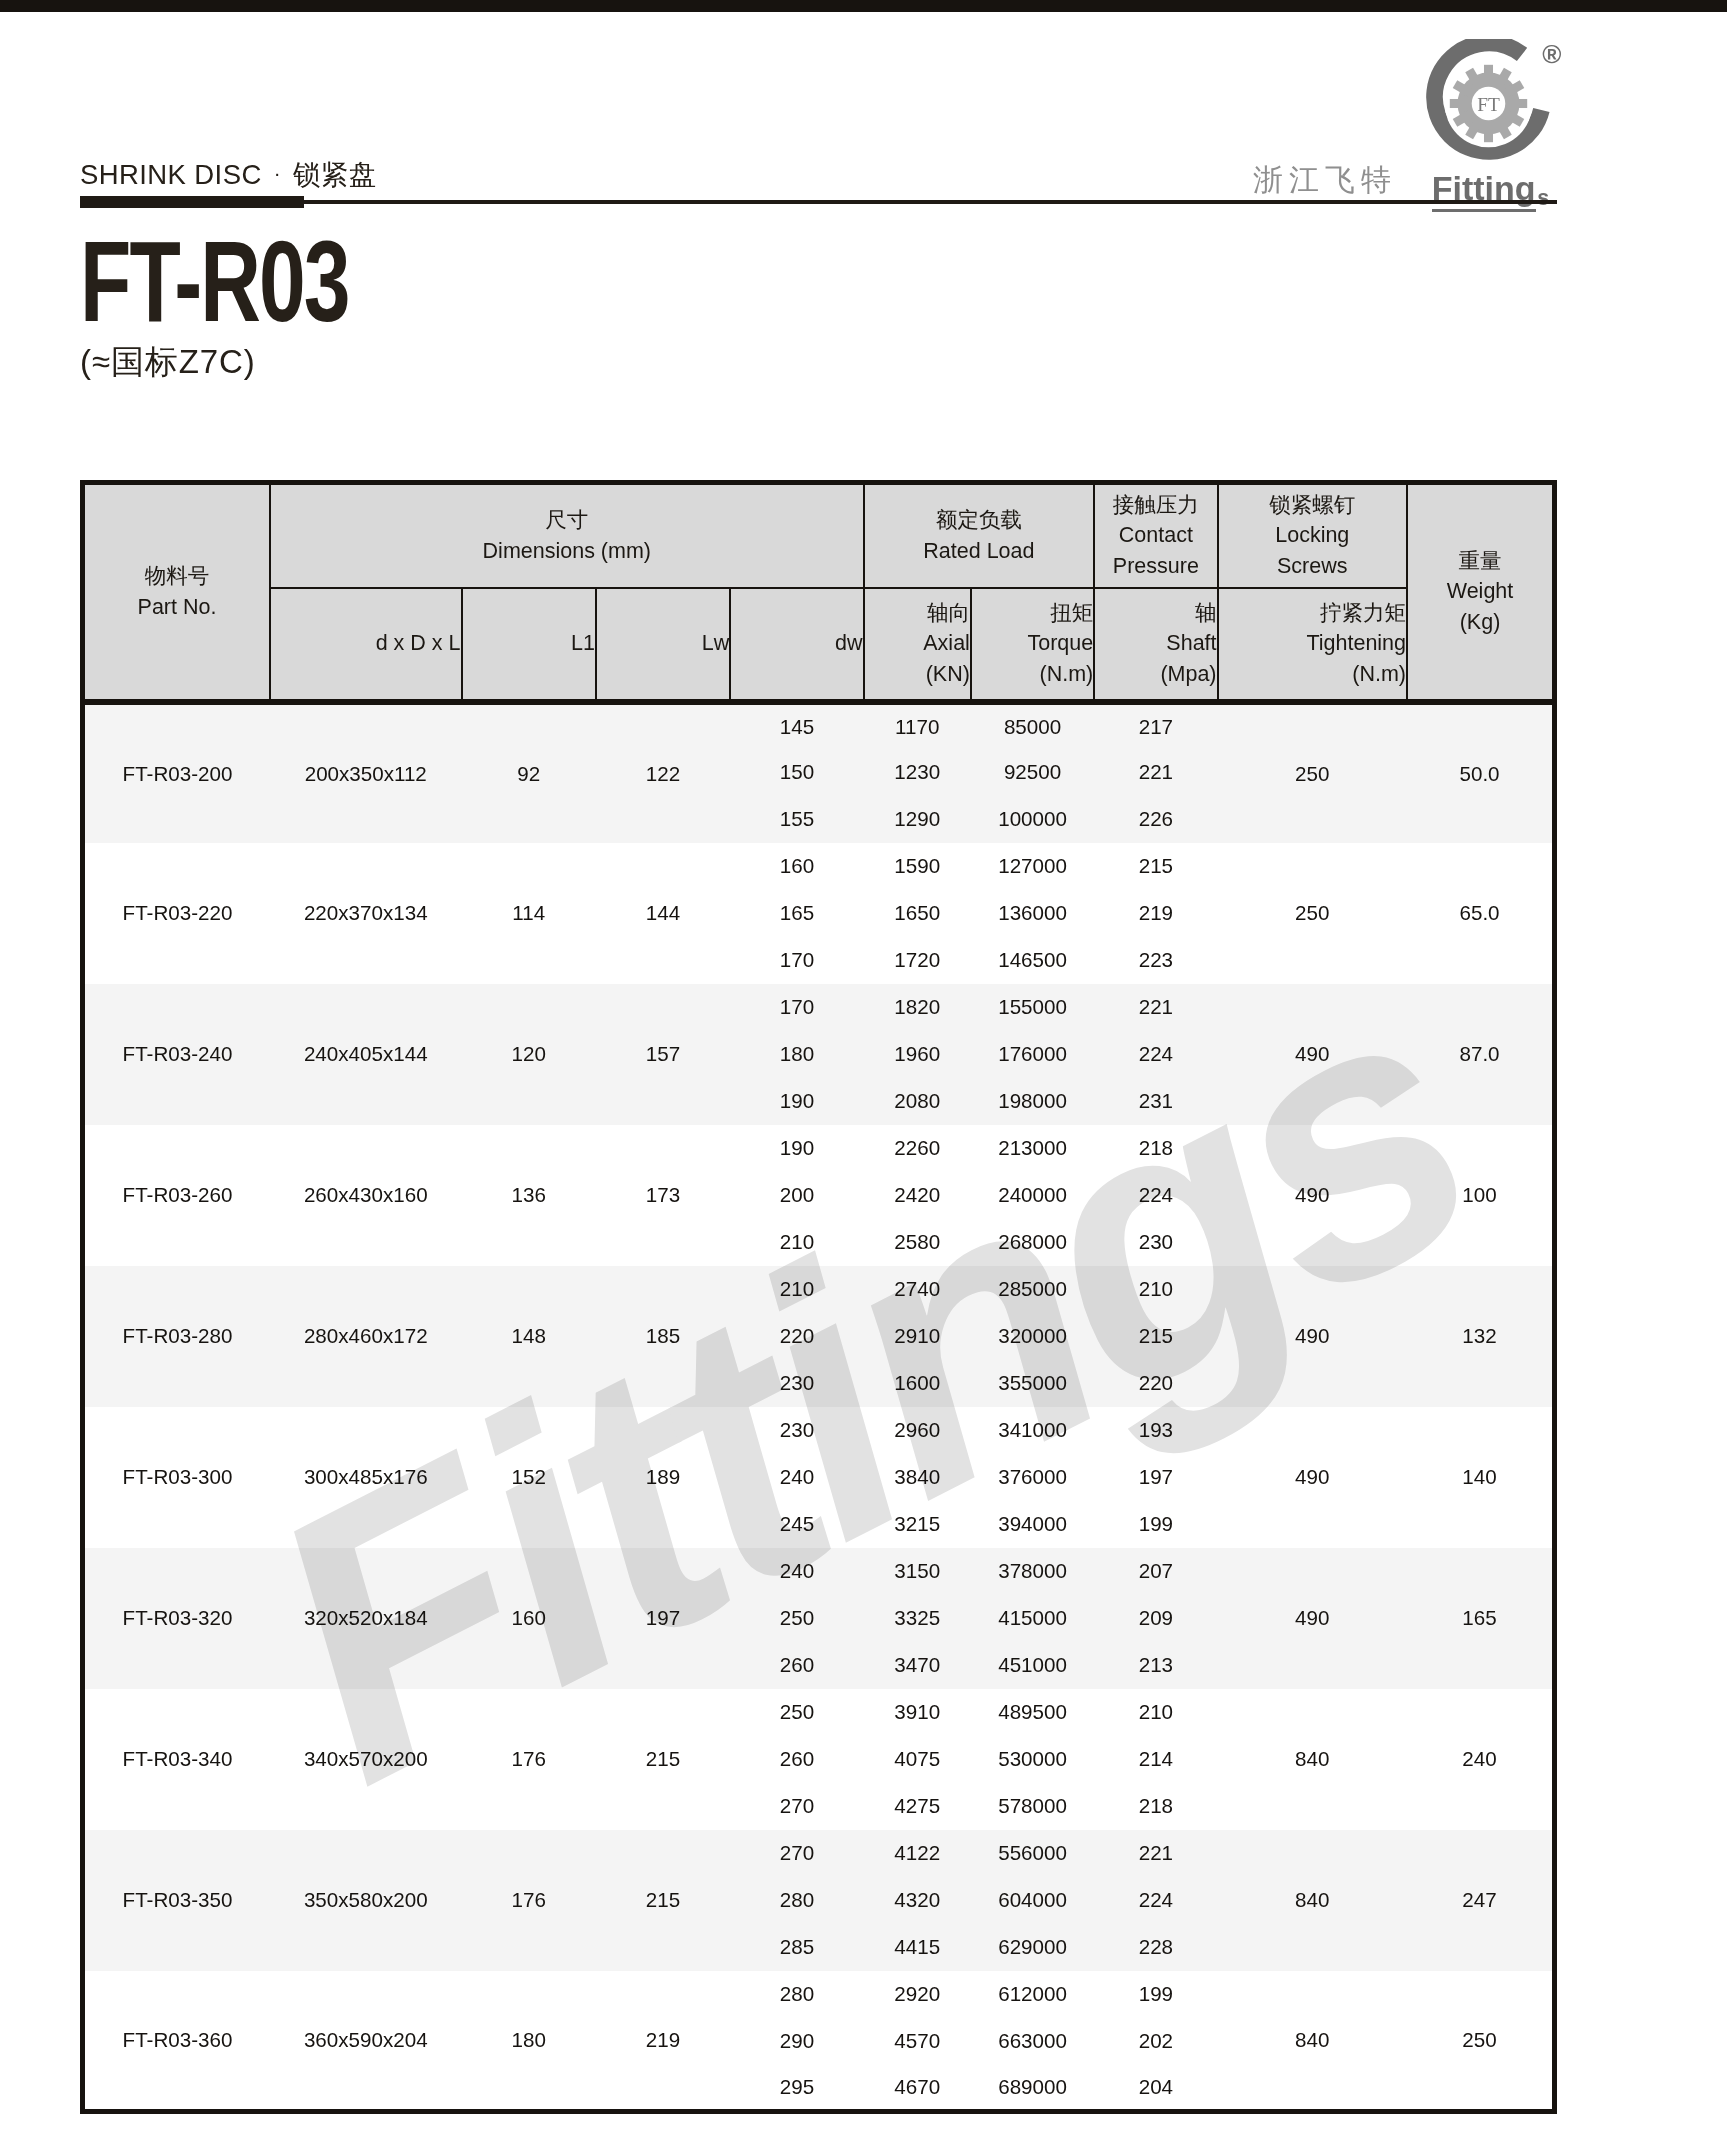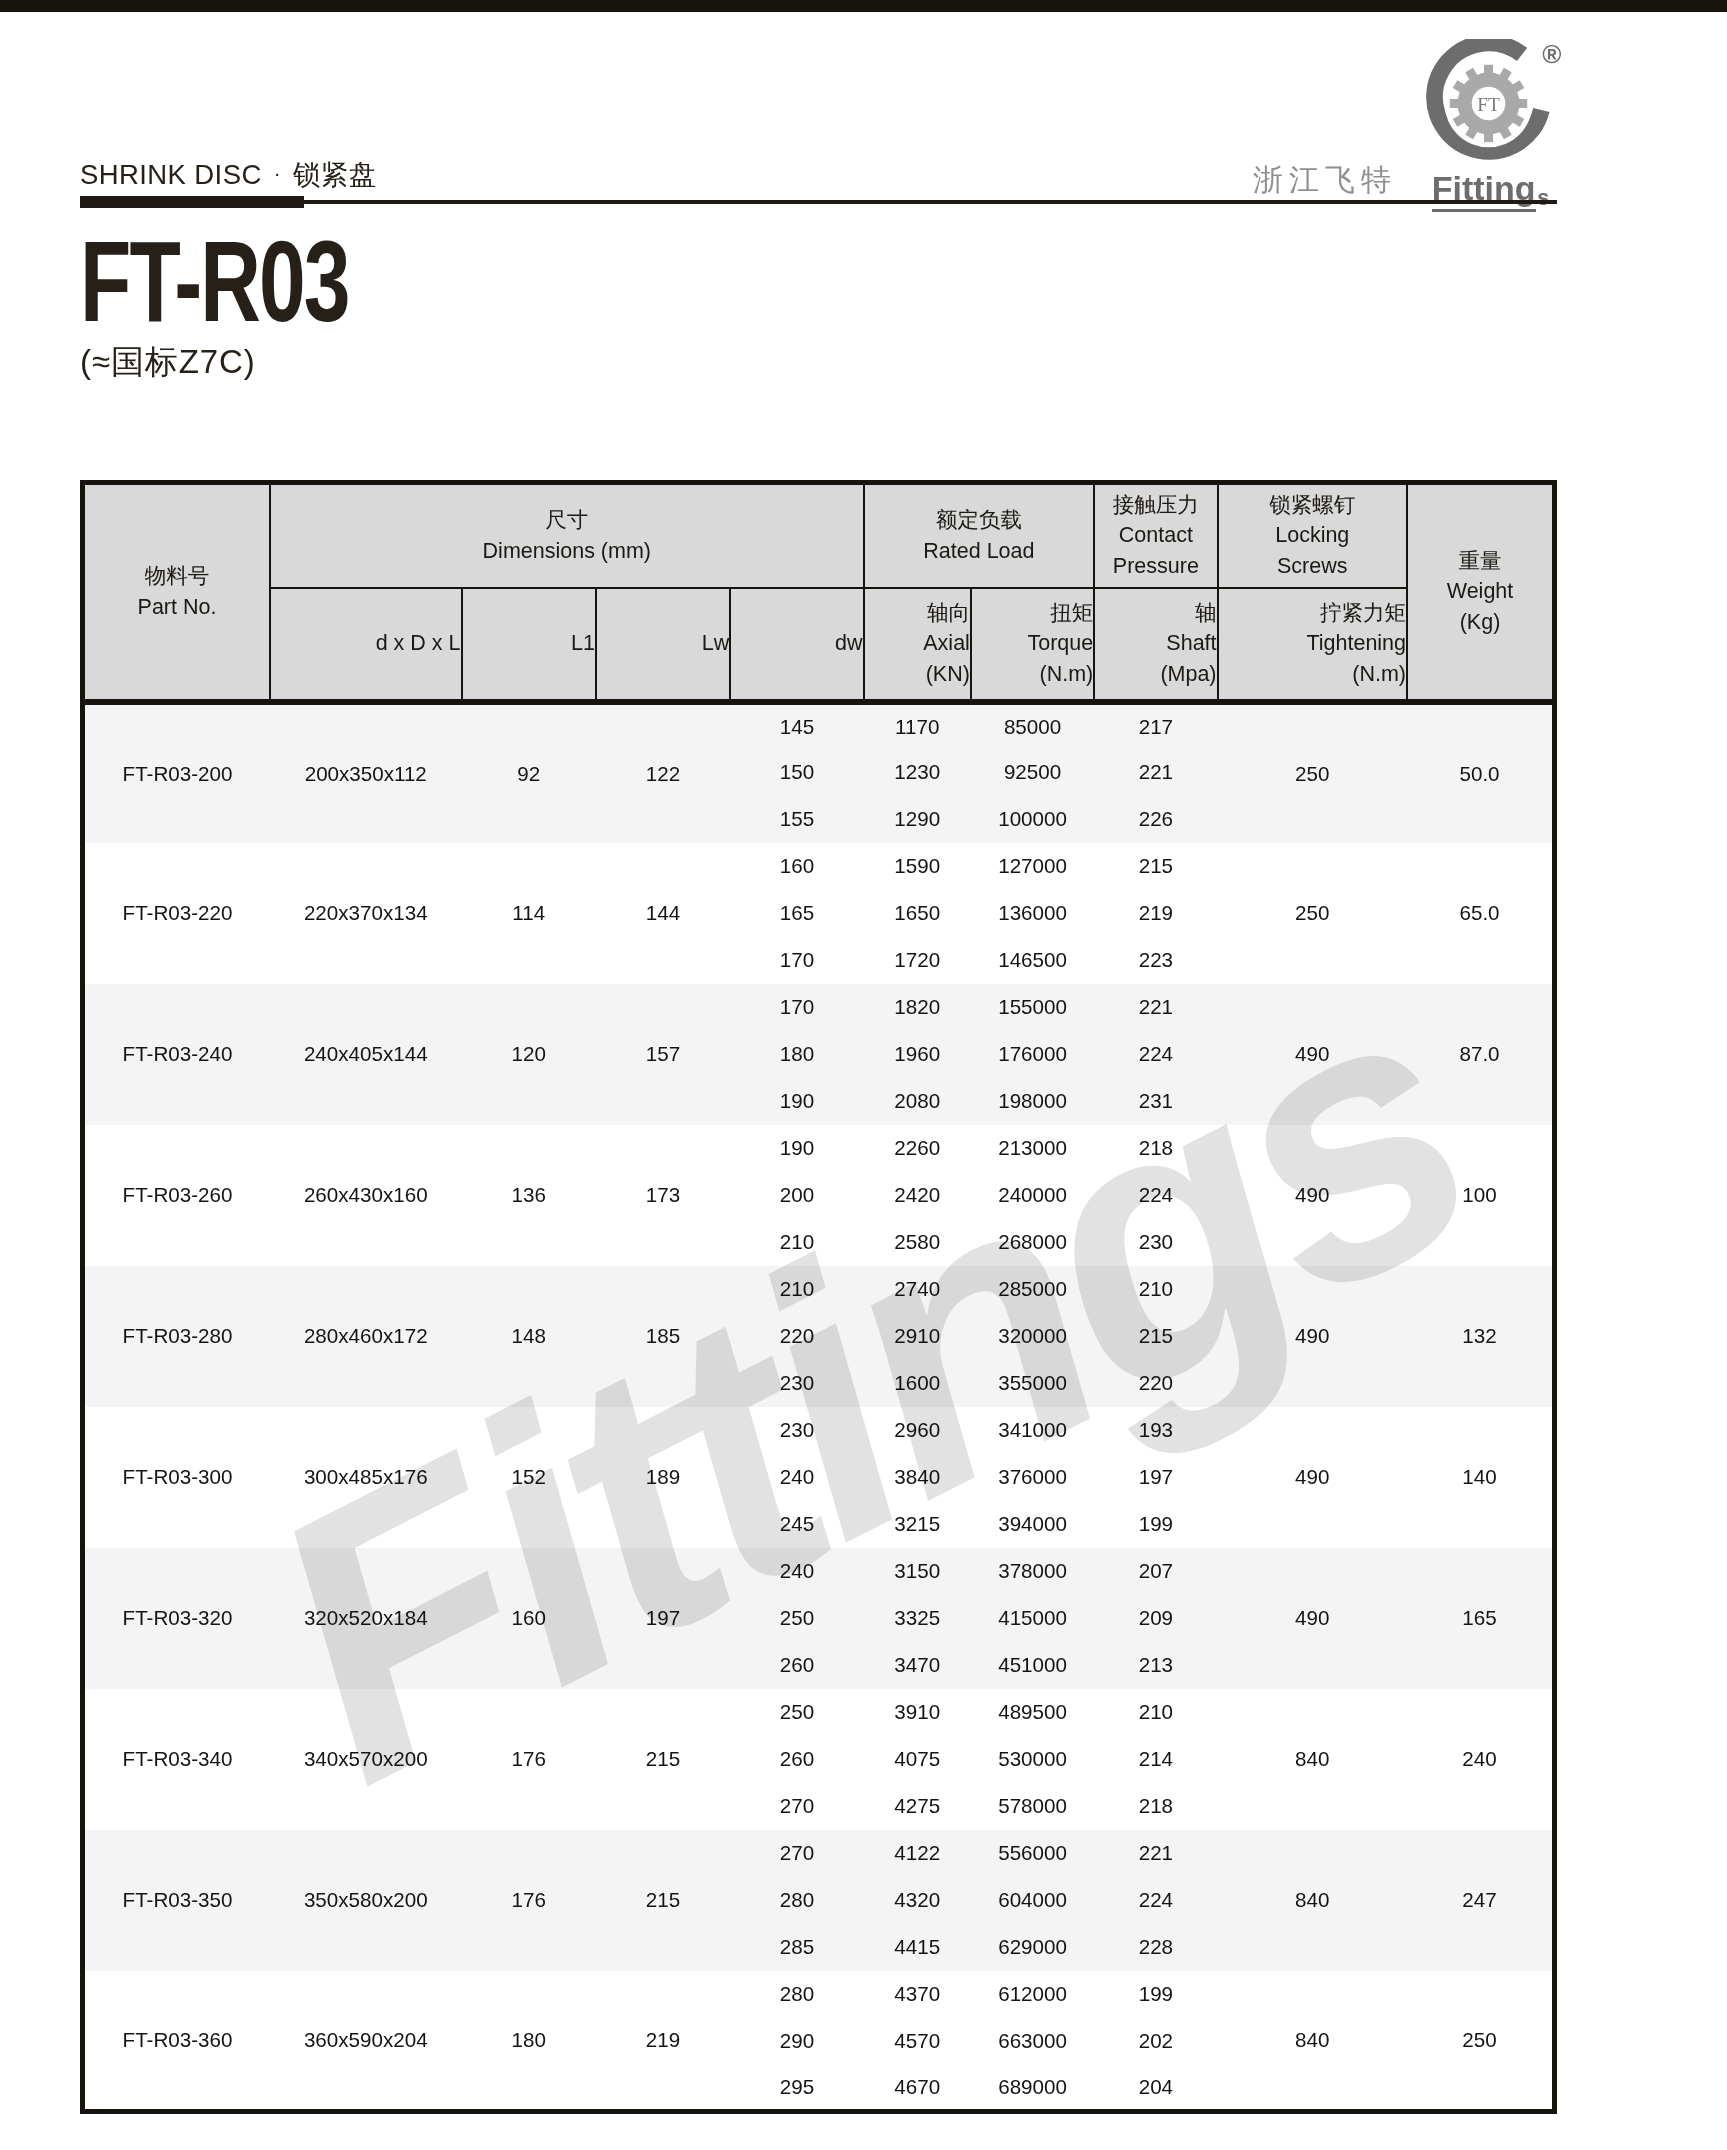--- a/index.html
+++ b/index.html
@@ -464,21 +464,21 @@
           <td>228</td>
         </tr>
       </tbody>
       <tbody class="g-even">
         <tr>
           <td rowspan="3">FT-R03-360</td>
           <td rowspan="3">360x590x204</td>
           <td rowspan="3">180</td>
           <td rowspan="3">219</td>
           <td>280</td>
-          <td>4370</td>
+          <td>2920</td>
           <td>612000</td>
           <td>199</td>
           <td rowspan="3">840</td>
           <td rowspan="3">250</td>
         </tr>
         <tr>
           <td>290</td>
           <td>4570</td>
           <td>663000</td>
           <td>202</td>

